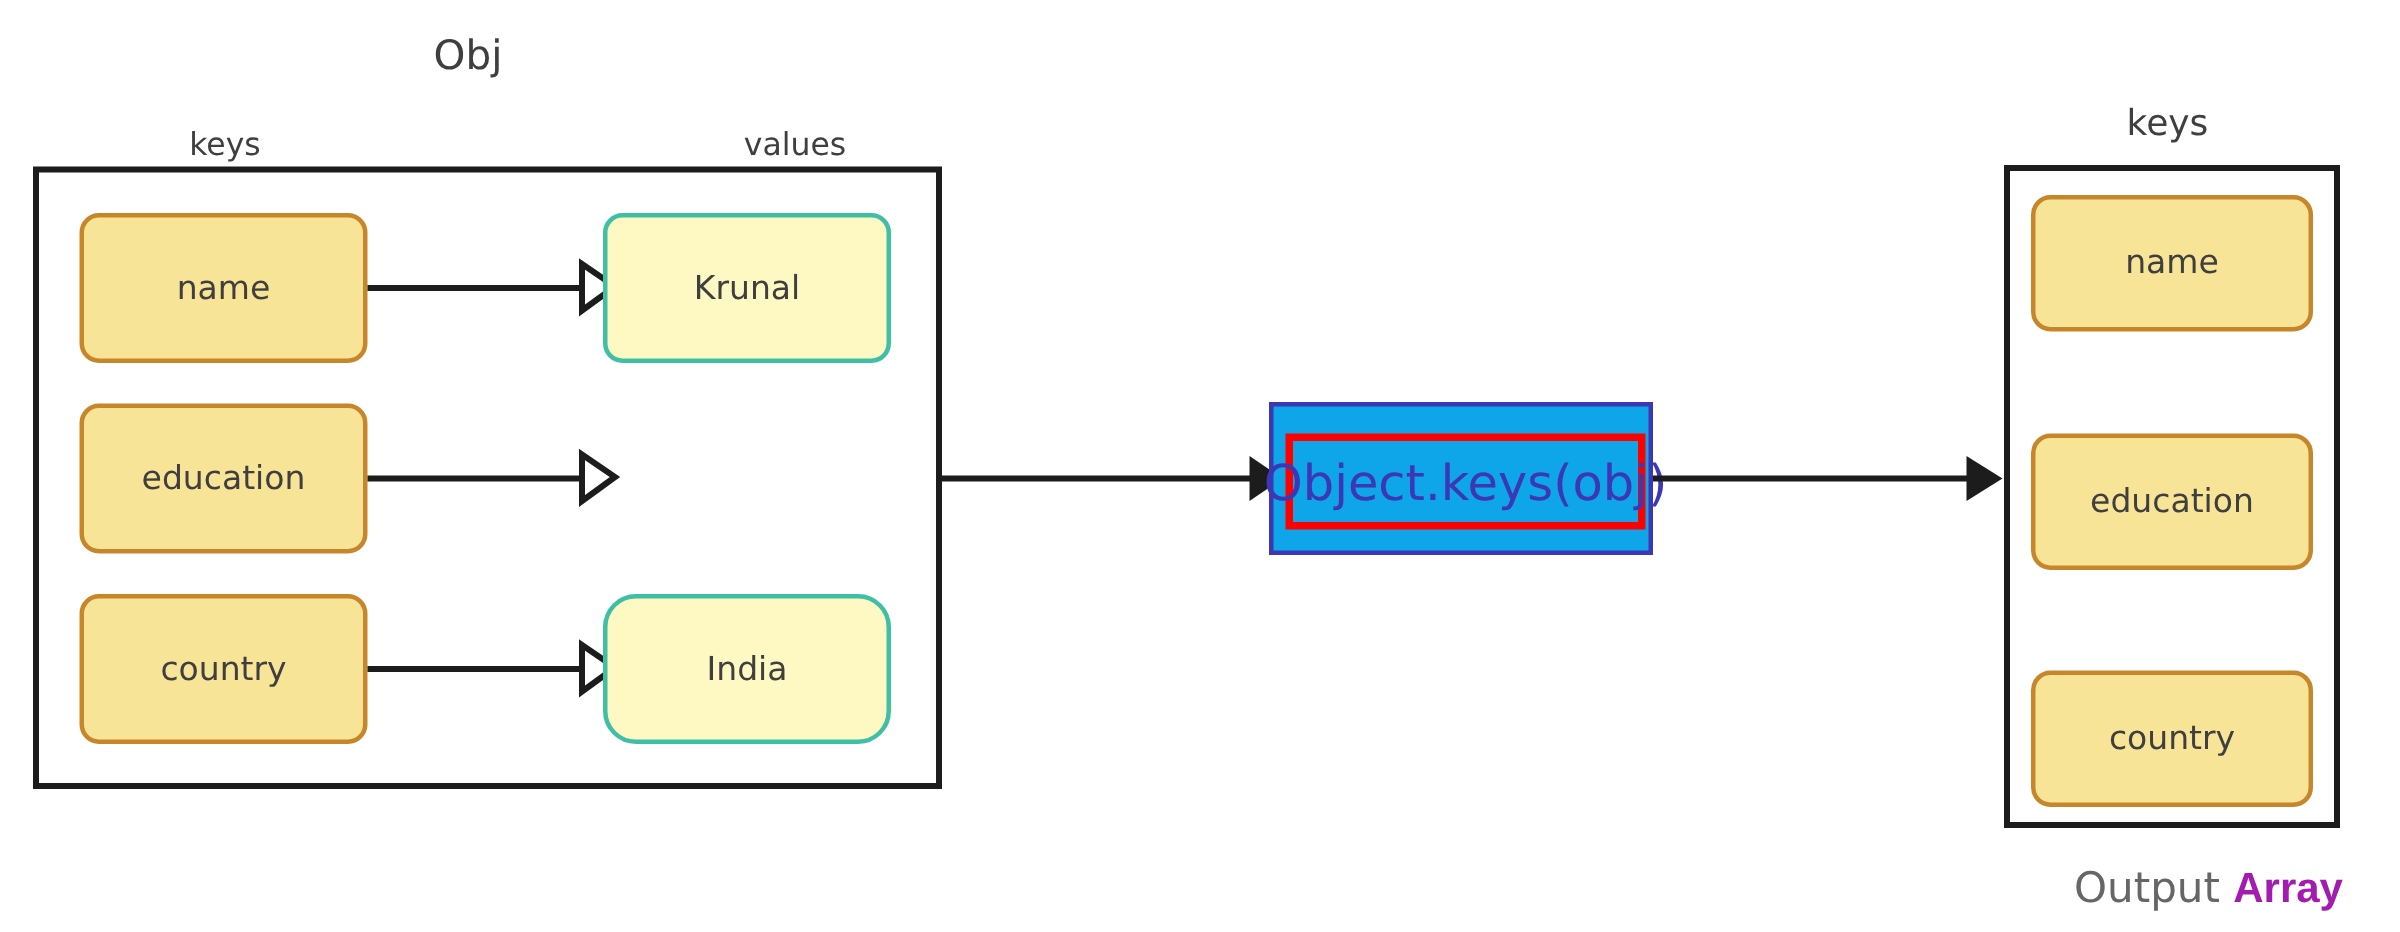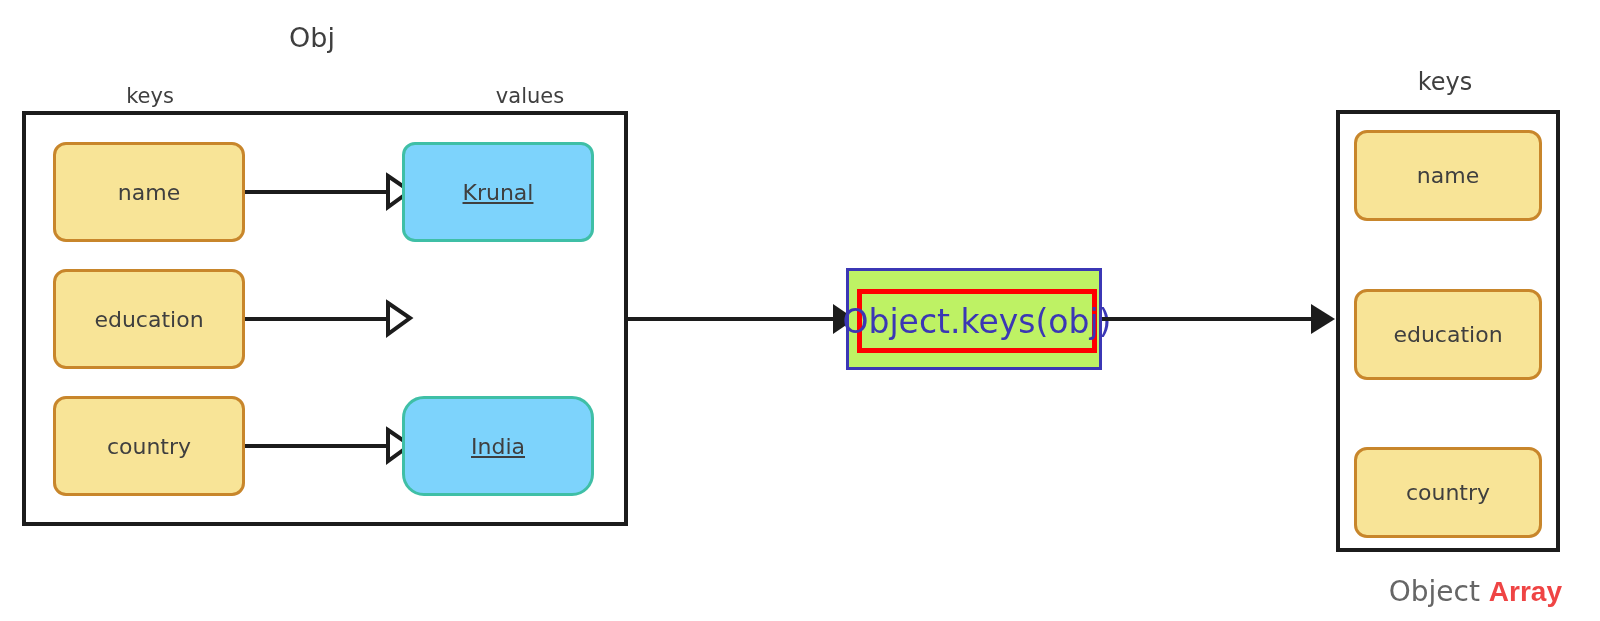--- a/index.html
+++ b/index.html
@@ -48,34 +48,33 @@
     font-size: 22px;
     color: #3f3f3f;
     font-family: "DejaVu Sans", sans-serif;
     white-space: nowrap;
   }
   .node-key {
     background: #F8E497;
     border: 3px solid #C8862B;
   }
   .node-value {
-    background: #7dd3fc;
+    background: #fef9c3;
     border: 3px solid #3FBFA6;
-    text-decoration: underline;
   }
 
   
   .line-h {
     background: #1c1c1c;
     height: 4px;
   }
 
   
   .proc-outer {
-    background: #bef264;
+    background: #0ea5e9;
     border: 3px solid #3B37B5;
   }
   .proc-red {
     border: 5px solid #FF0000;
     background: transparent;
   }
   .proc-text {
     color: #3B37B5;
     font-size: 33px;
     font-family: "DejaVu Sans", sans-serif;
@@ -96,21 +95,21 @@
   .output-caption {
     font-size: 28px;
     white-space: nowrap;
     text-align: right;
   }
   .output-caption .word-output {
     color: #666666;
     font-family: "DejaVu Sans", sans-serif;
   }
   .output-caption .word-array {
-    color: #ef4444;
+    color: #a21caf;
     font-family: "Liberation Sans", sans-serif;
     font-weight: bold;
   }
 
   svg { display: block; overflow: visible; }
 </style>
 </head>
 <body>
 
 <div id="canvas">
@@ -179,16 +178,16 @@
 
   <div class="abs node node-key" style="left:1354px; top:289px; width:188px; height:91px;">
     <span>education</span>
   </div>
 
   <div class="abs node node-key" style="left:1354px; top:447px; width:188px; height:91px;">
     <span>country</span>
   </div>
 
   <div class="abs output-caption" style="left:1300px; top:575px; width:262px;">
-    <span class="word-output">Object</span><span class="word-output">&nbsp;</span><span class="word-array">Array</span>
+    <span class="word-output">Output</span><span class="word-output">&nbsp;</span><span class="word-array">Array</span>
   </div>
 
 </div>
 
 </body></html>

